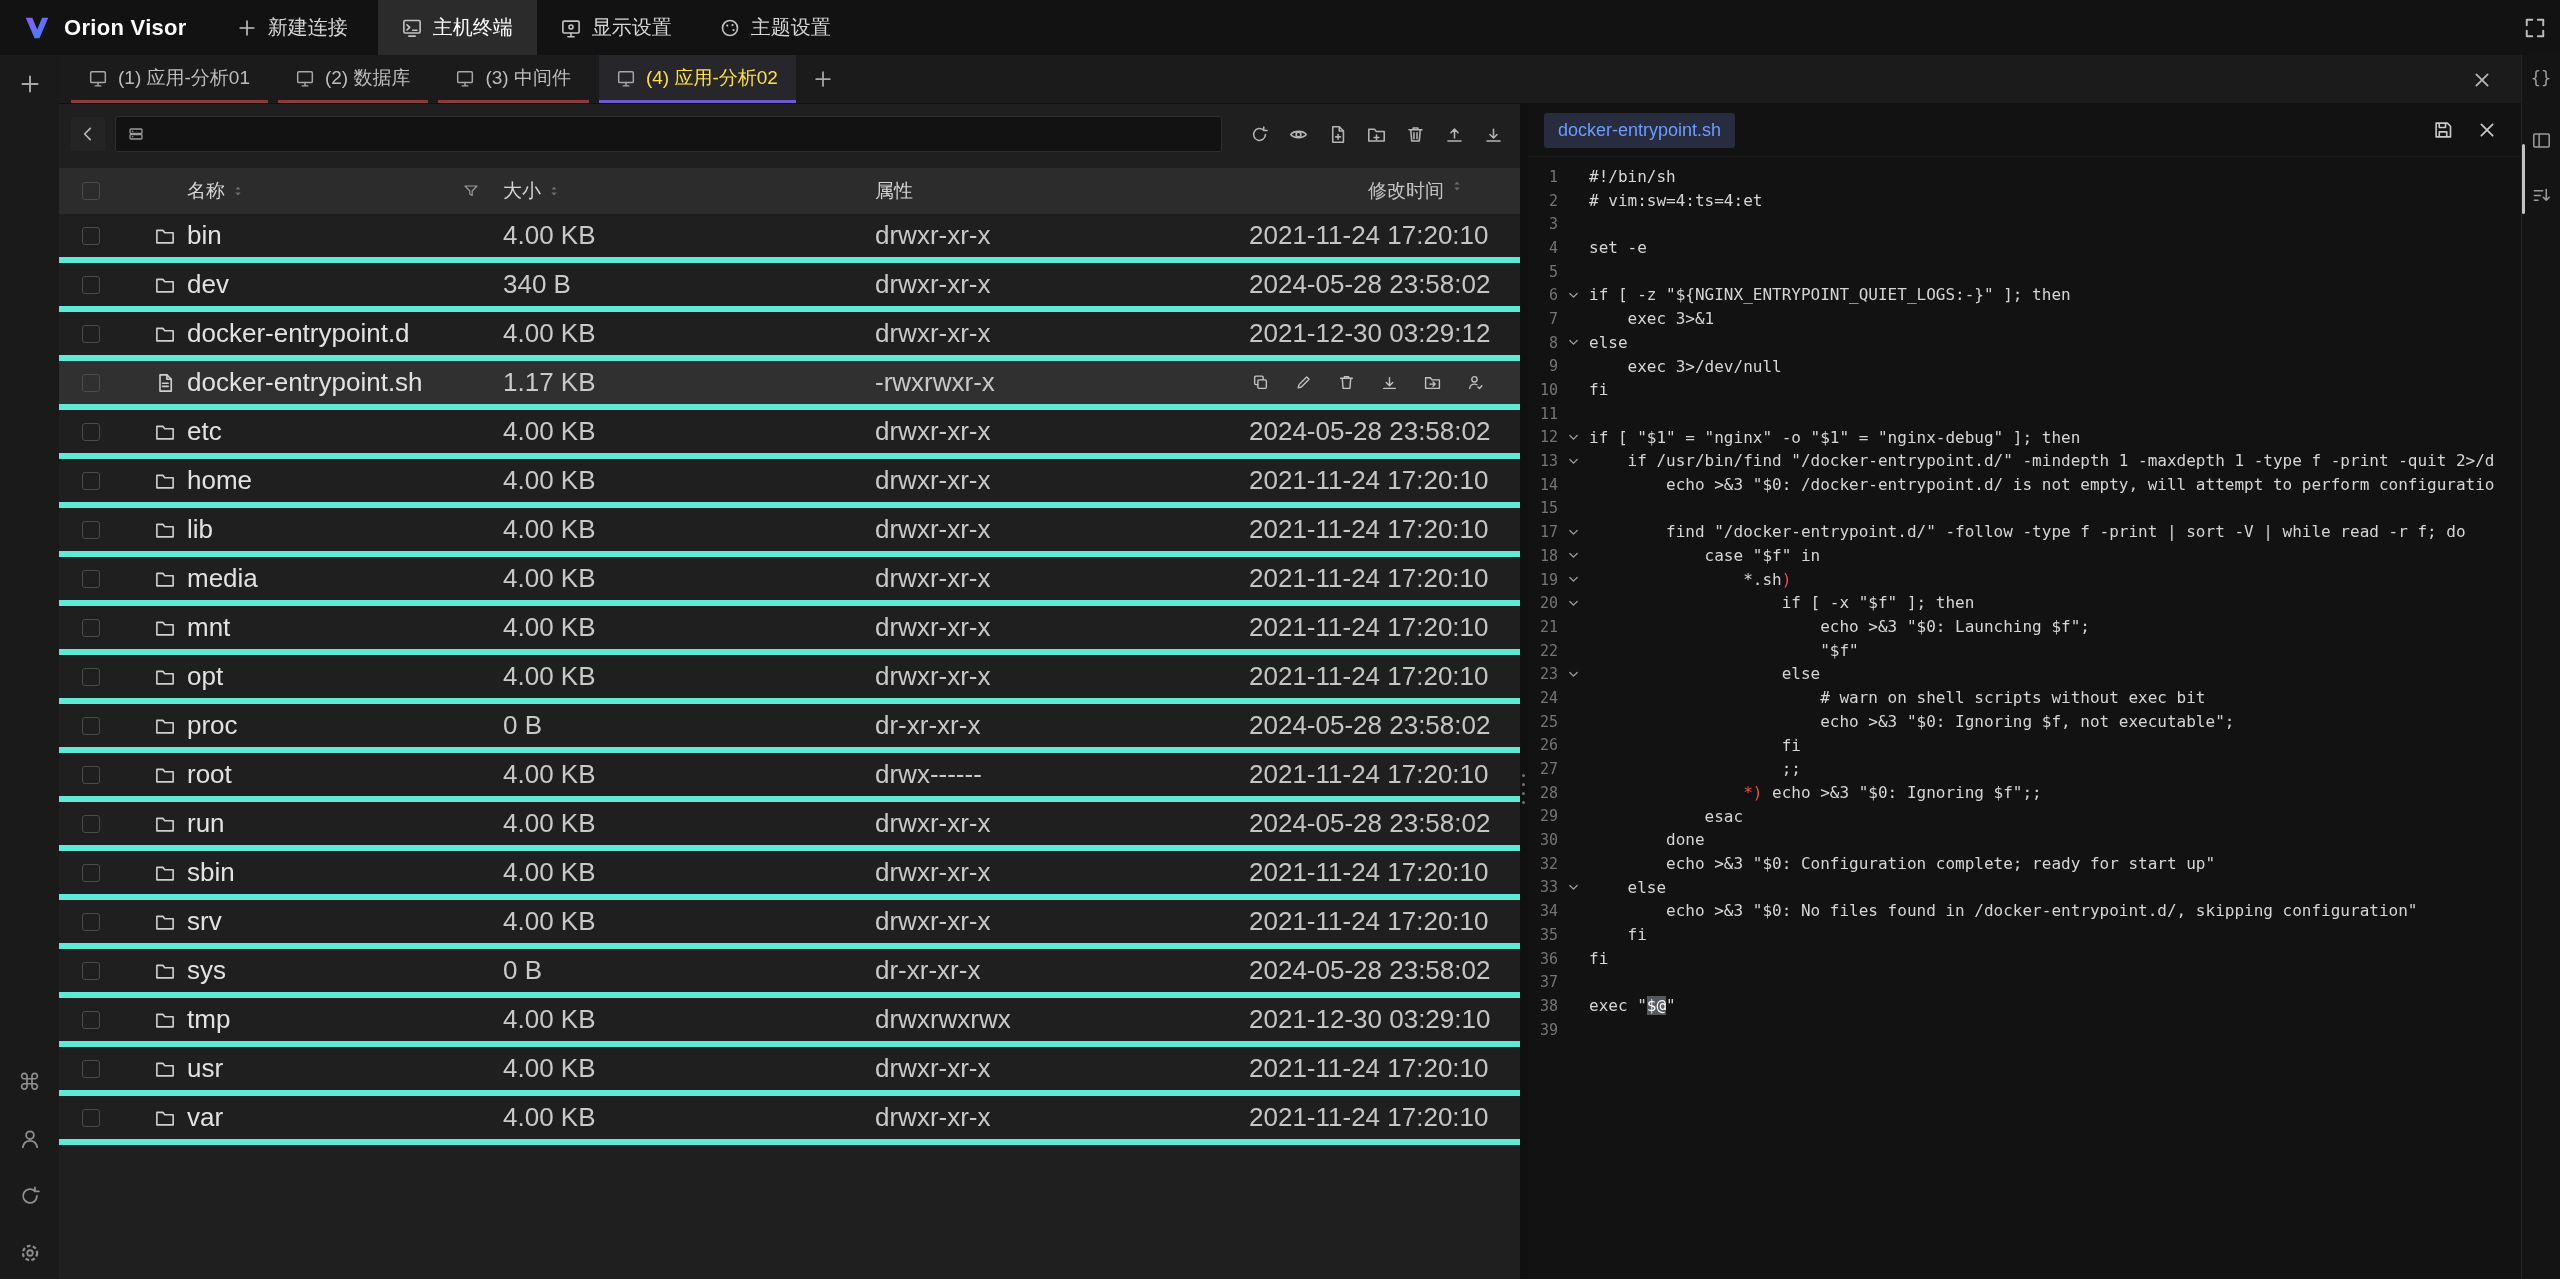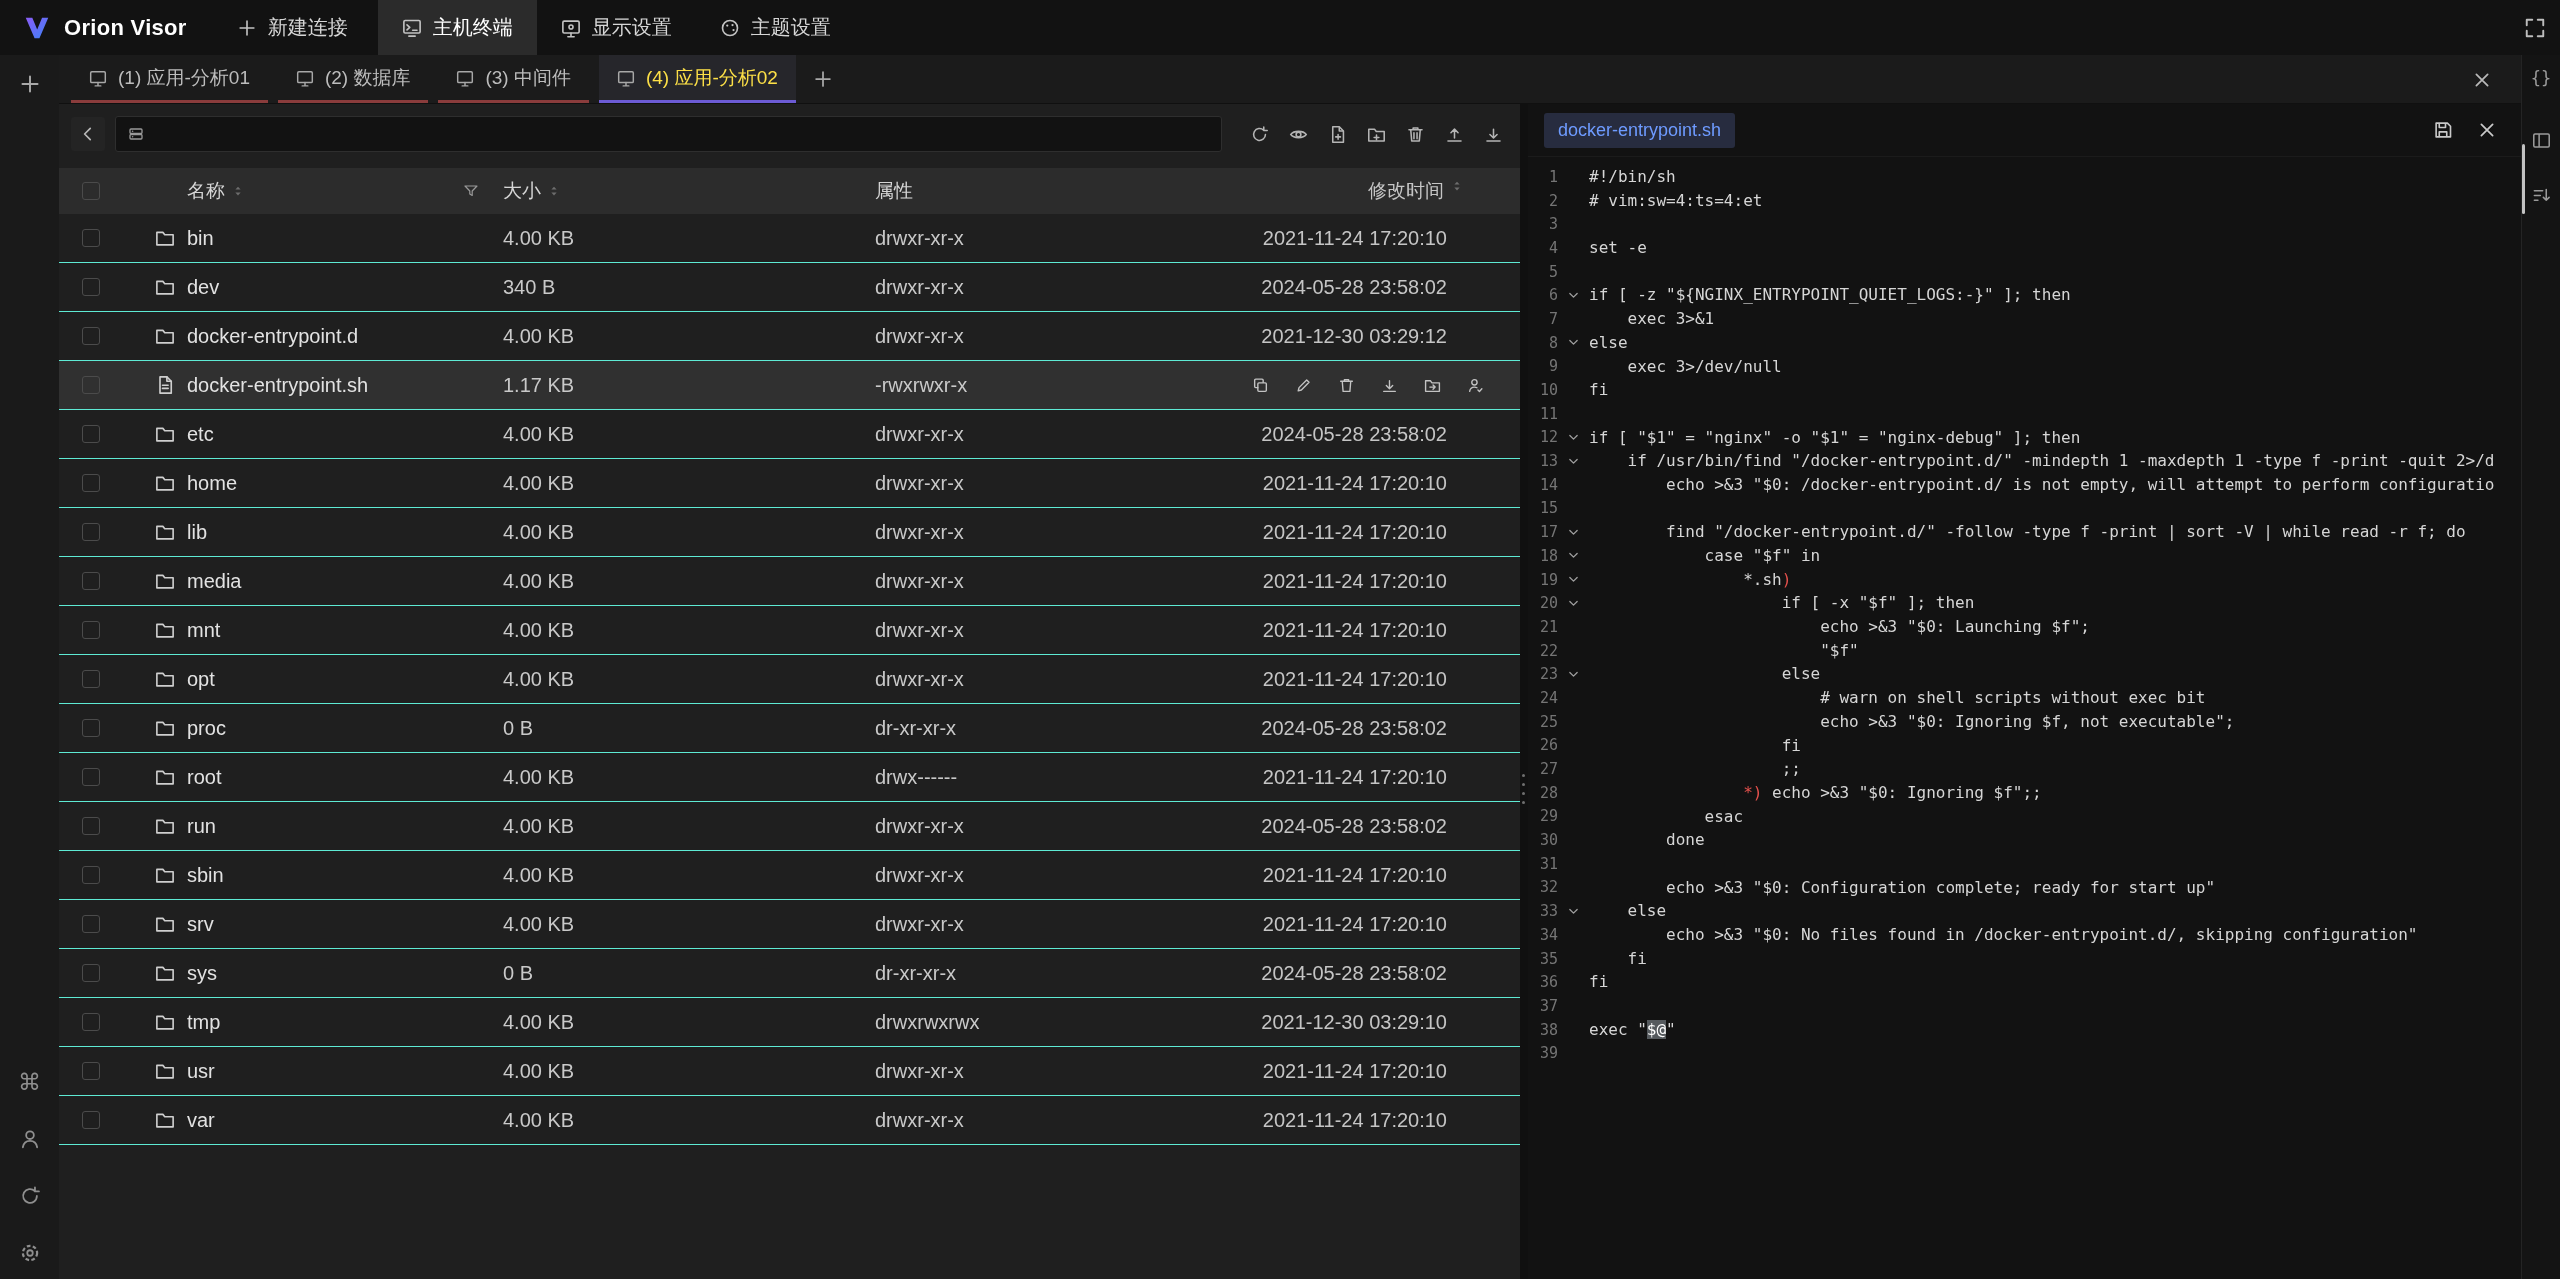--- a/index.html
+++ b/index.html
@@ -45,21 +45,21 @@
   .fm-path{flex:1;height:34px;margin:0 22px 0 10px;background:#121212;border:1px solid #2e2e2e;
            border-radius:3px;display:flex;align-items:center;padding:0 12px;gap:10px;}
   .fm-path input{flex:1;background:transparent;border:none;outline:none;color:#d6d6d6;font-size:18px;
                  font-family:"Liberation Sans",sans-serif;}
   .fm-tools{display:flex;gap:9px;flex:none;}
   .tool-btn{width:30px;height:34px;display:flex;align-items:center;justify-content:center;
             color:#b5b5b5;cursor:pointer;}
   .fm-table{position:absolute;top:64px;left:0;right:0;bottom:0;overflow:hidden;}
   .thead,.frow{display:grid;grid-template-columns:64px 380px 372px 374px 1fr;align-items:center;}
   .thead{height:46px;background:#2c2c2c;color:#d6d6d6;font-size:19px;}
-  .frow{height:49px;border-bottom:1px solid #5eead4;font-size:20px;color:#c9c9c9;cursor:default;box-sizing:border-box;}
+  .frow{height:49px;border-bottom:6px solid #5eead4;font-size:26px;color:#c9c9c9;cursor:default;box-sizing:border-box;}
   .frow.hovered{background:#303030;}
   .cell{overflow:hidden;white-space:nowrap;}
   .c-check{display:flex;justify-content:center;}
   .cb{width:16px;height:16px;border:1.5px solid #4b4b4b;border-radius:3px;background:transparent;cursor:pointer;}
   .c-name{display:flex;align-items:center;gap:12px;padding-left:32px;color:#e2e2e2;}
   .thead .c-name{padding-left:64px;color:#d6d6d6;}
   .ficon{color:#cfcfcf;flex:none;display:flex;}
   .c-time{text-align:right;padding-right:73px;color:#c5c5c5;}
   .thead .c-time{display:flex;justify-content:flex-end;align-items:flex-start;padding-right:56px;gap:6px;}
   .hd{display:flex;align-items:center;gap:6px;}
@@ -888,25 +888,20 @@
         <span class="ln">29</span>
         <span class="fold"></span>
         <span class="codeline">            esac</span>
       </div>
       <div class="cl">
         <span class="ln">30</span>
         <span class="fold"></span>
         <span class="codeline">        done</span>
       </div>
       <div class="cl">
-        <span class="ln">31</span>
-        <span class="fold"></span>
-        <span class="codeline"></span>
-      </div>
-      <div class="cl">
         <span class="ln">32</span>
         <span class="fold"></span>
         <span class="codeline">        echo &gt;&amp;3 "$0: Configuration complete; ready for start up"</span>
       </div>
       <div class="cl">
         <span class="ln">33</span>
         <span class="fold">
           <svg width="13" height="13" viewBox="0 0 16 16" fill="none" stroke="currentColor" stroke-width="1.6" stroke-linecap="round" stroke-linejoin="round">
             <path d="M3.5 5.5 8 10l4.5-4.5"></path>
           </svg>

